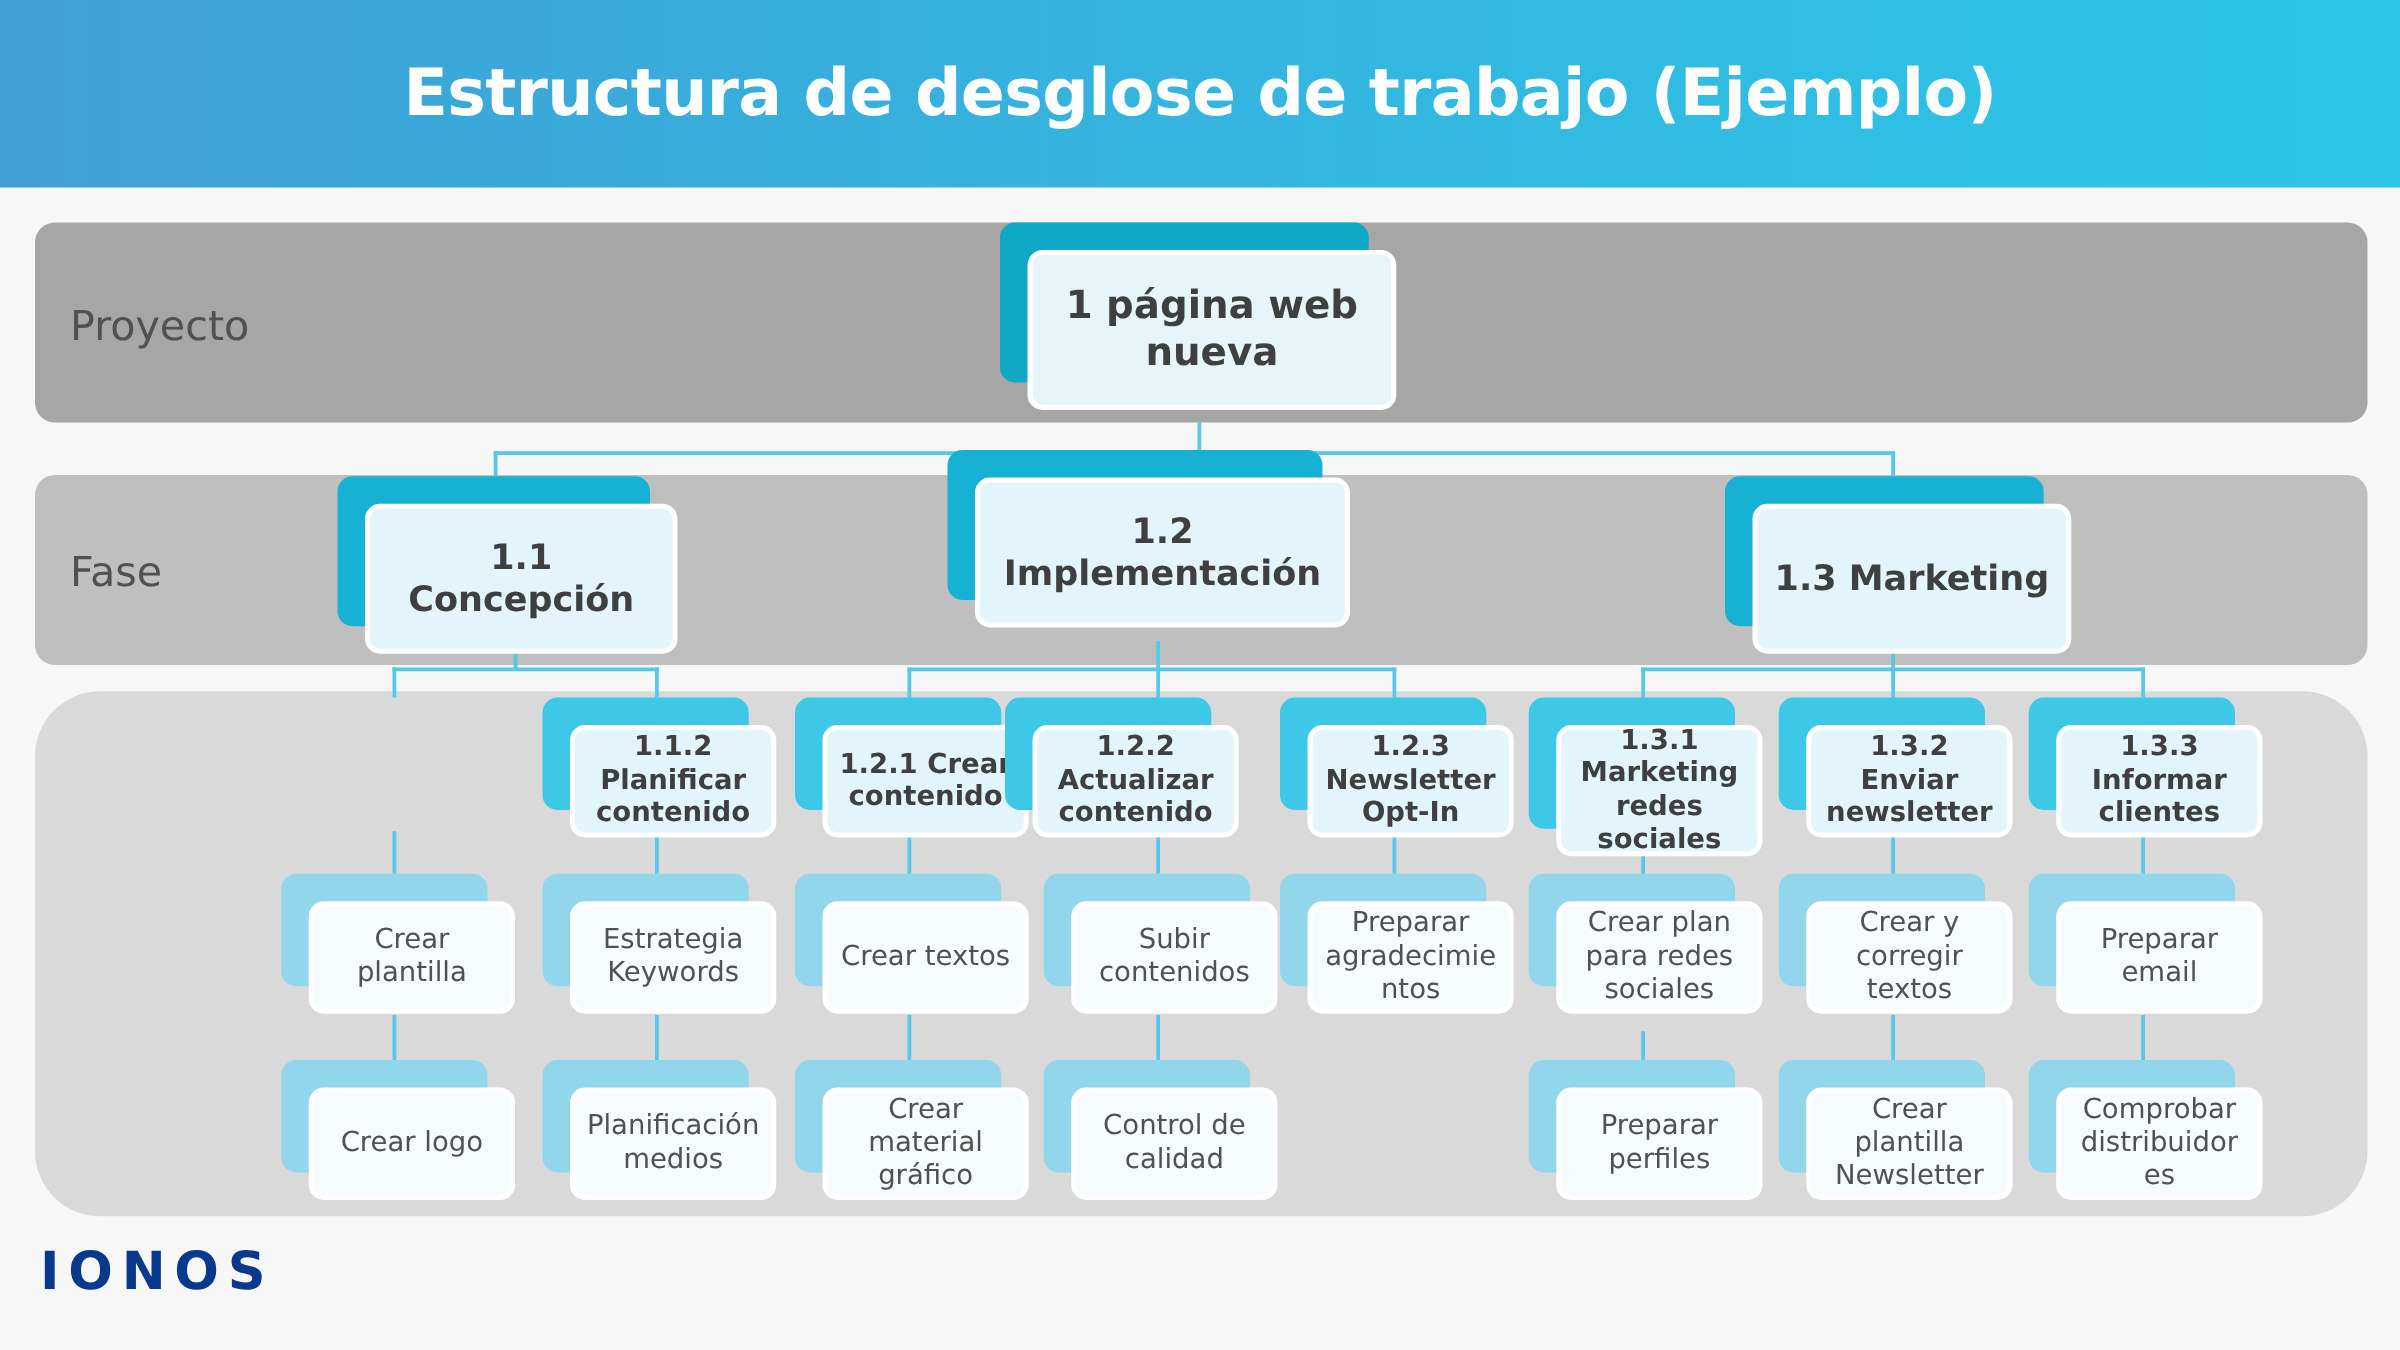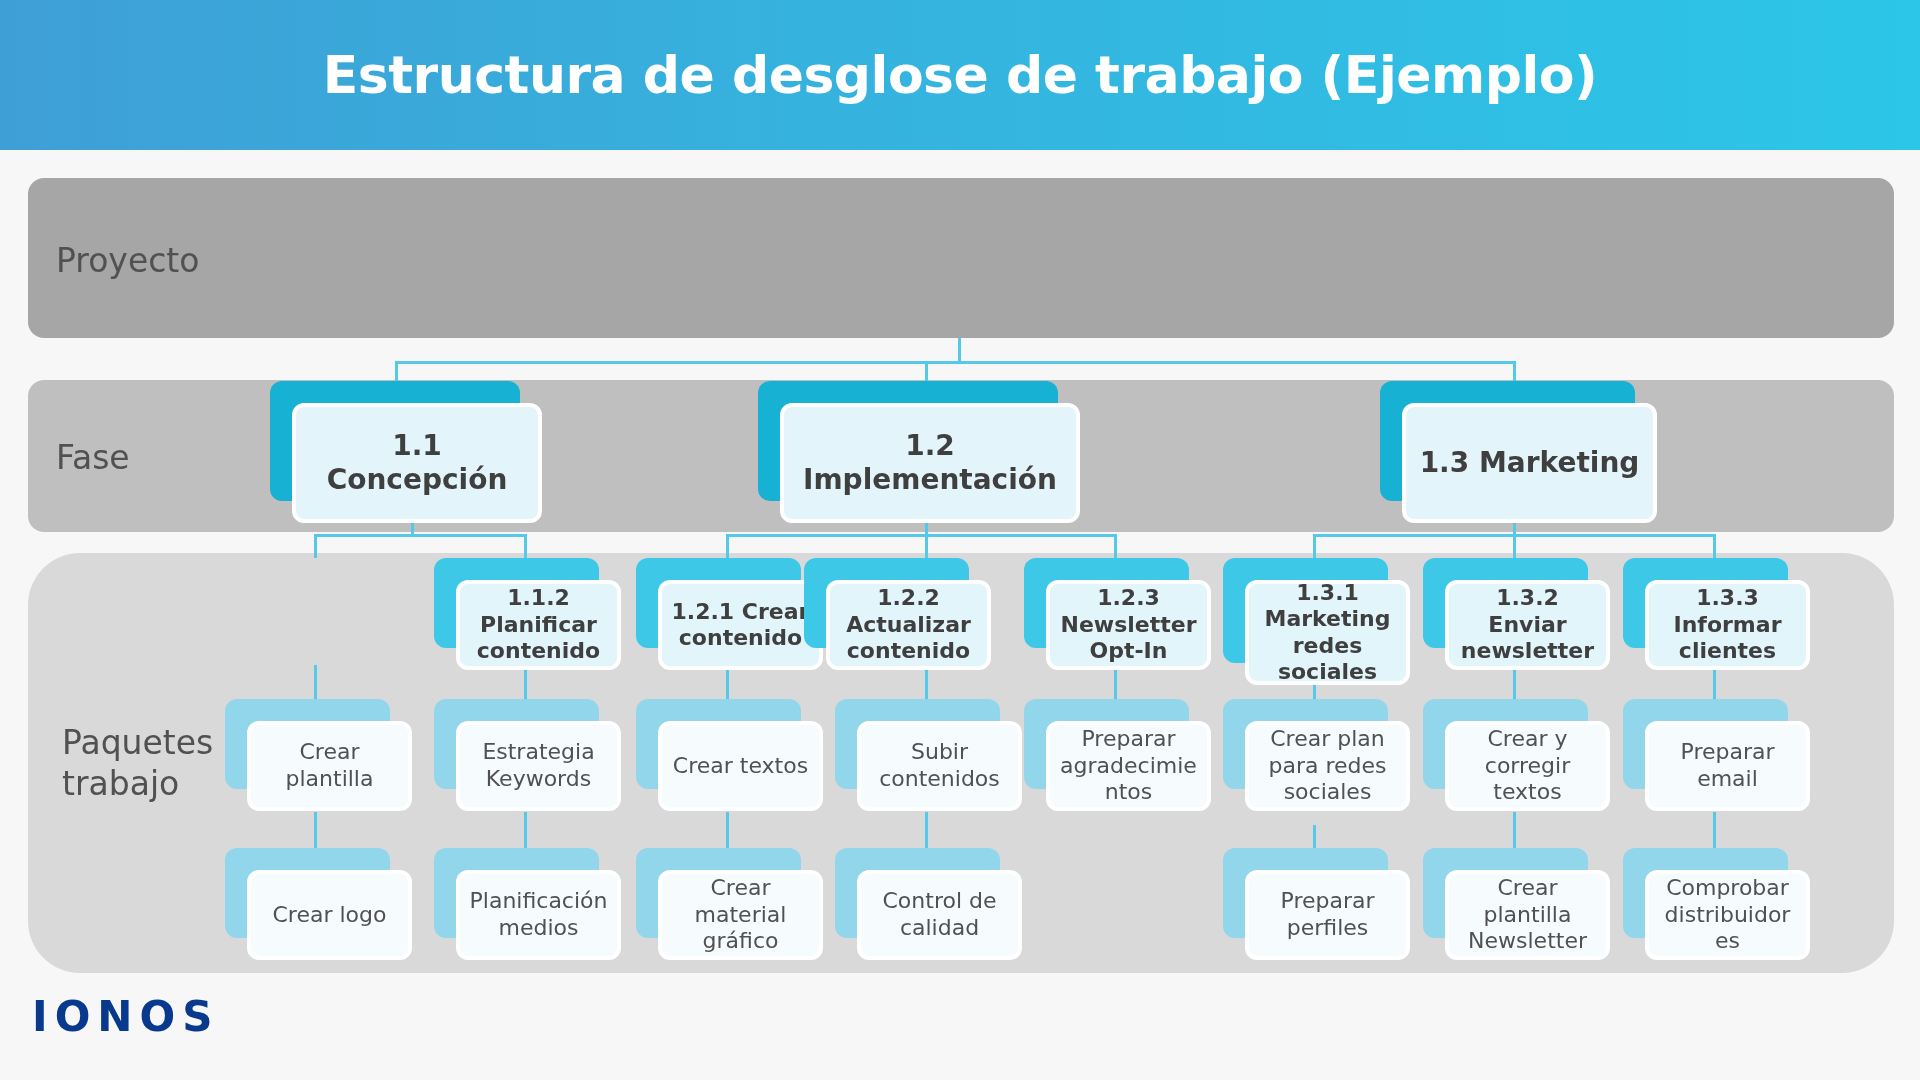--- a/index.html
+++ b/index.html
@@ -102,22 +102,20 @@
   <div class="header">
     <div class="header-title">Estructura de desglose de trabajo (Ejemplo)</div>
   </div>
 
   <div class="band b-proyecto"></div>
   <div class="band b-fase"></div>
   <div class="band b-paquetes"></div>
 
   <div class="band-label lbl-proyecto">Proyecto</div>
   <div class="band-label lbl-fase">Fase</div>
-  <div class="band-label lbl-paquetes">Paquetes
-trabajo</div>
 
   <div class="conn v" style="left:958px; top:338px; height:25px;"></div>
   <div class="conn h" style="left:395px; top:361px; width:1121px;"></div>
   <div class="conn v" style="left:395px; top:361px; height:22px;"></div>
   <div class="conn v" style="left:925px; top:361px; height:22px;"></div>
   <div class="conn v" style="left:1513px; top:361px; height:22px;"></div>
 
   <div class="conn v" style="left:411px; top:513px; height:22px;"></div>
   <div class="conn h" style="left:314px; top:534px; width:213px;"></div>
   <div class="conn v" style="left:314px; top:534px; height:24px;"></div>
@@ -145,27 +143,32 @@
   <div class="conn v" style="left:1713px; top:665px; height:34px;"></div>
 
   <div class="conn v" style="left:314px; top:812px; height:36px;"></div>
   <div class="conn v" style="left:524px; top:812px; height:36px;"></div>
   <div class="conn v" style="left:726px; top:812px; height:36px;"></div>
   <div class="conn v" style="left:925px; top:812px; height:36px;"></div>
   <div class="conn v" style="left:1313px; top:825px; height:23px;"></div>
   <div class="conn v" style="left:1513px; top:812px; height:36px;"></div>
   <div class="conn v" style="left:1713px; top:812px; height:36px;"></div>
 
+  <div class="node lvl1" style="left:800px; top:178px; width:295px; height:128px;">
+    <div class="back"></div>
+    <div class="front">1 página web
+nueva</div>
+  </div>
 
   <div class="node lvl2" style="left:270px; top:381px; width:250px; height:120px;">
     <div class="back"></div>
     <div class="front">1.1
 Concepción</div>
   </div>
-  <div class="node lvl2" style="left:758px; top:381px; width:300px; height:120px;padding-left:16px;">
+  <div class="node lvl2" style="left:758px; top:360px; width:300px; height:120px;padding-left:16px;">
     <div class="back"></div>
     <div class="front">1.2
 Implementación</div>
   </div>
   <div class="node lvl2" style="left:1380px; top:381px; width:255px; height:120px;">
     <div class="back"></div>
     <div class="front">1.3 Marketing</div>
   </div>
 
   <div class="node lvl3" style="left:434px; top:558px; width:165px; height:90px;">

